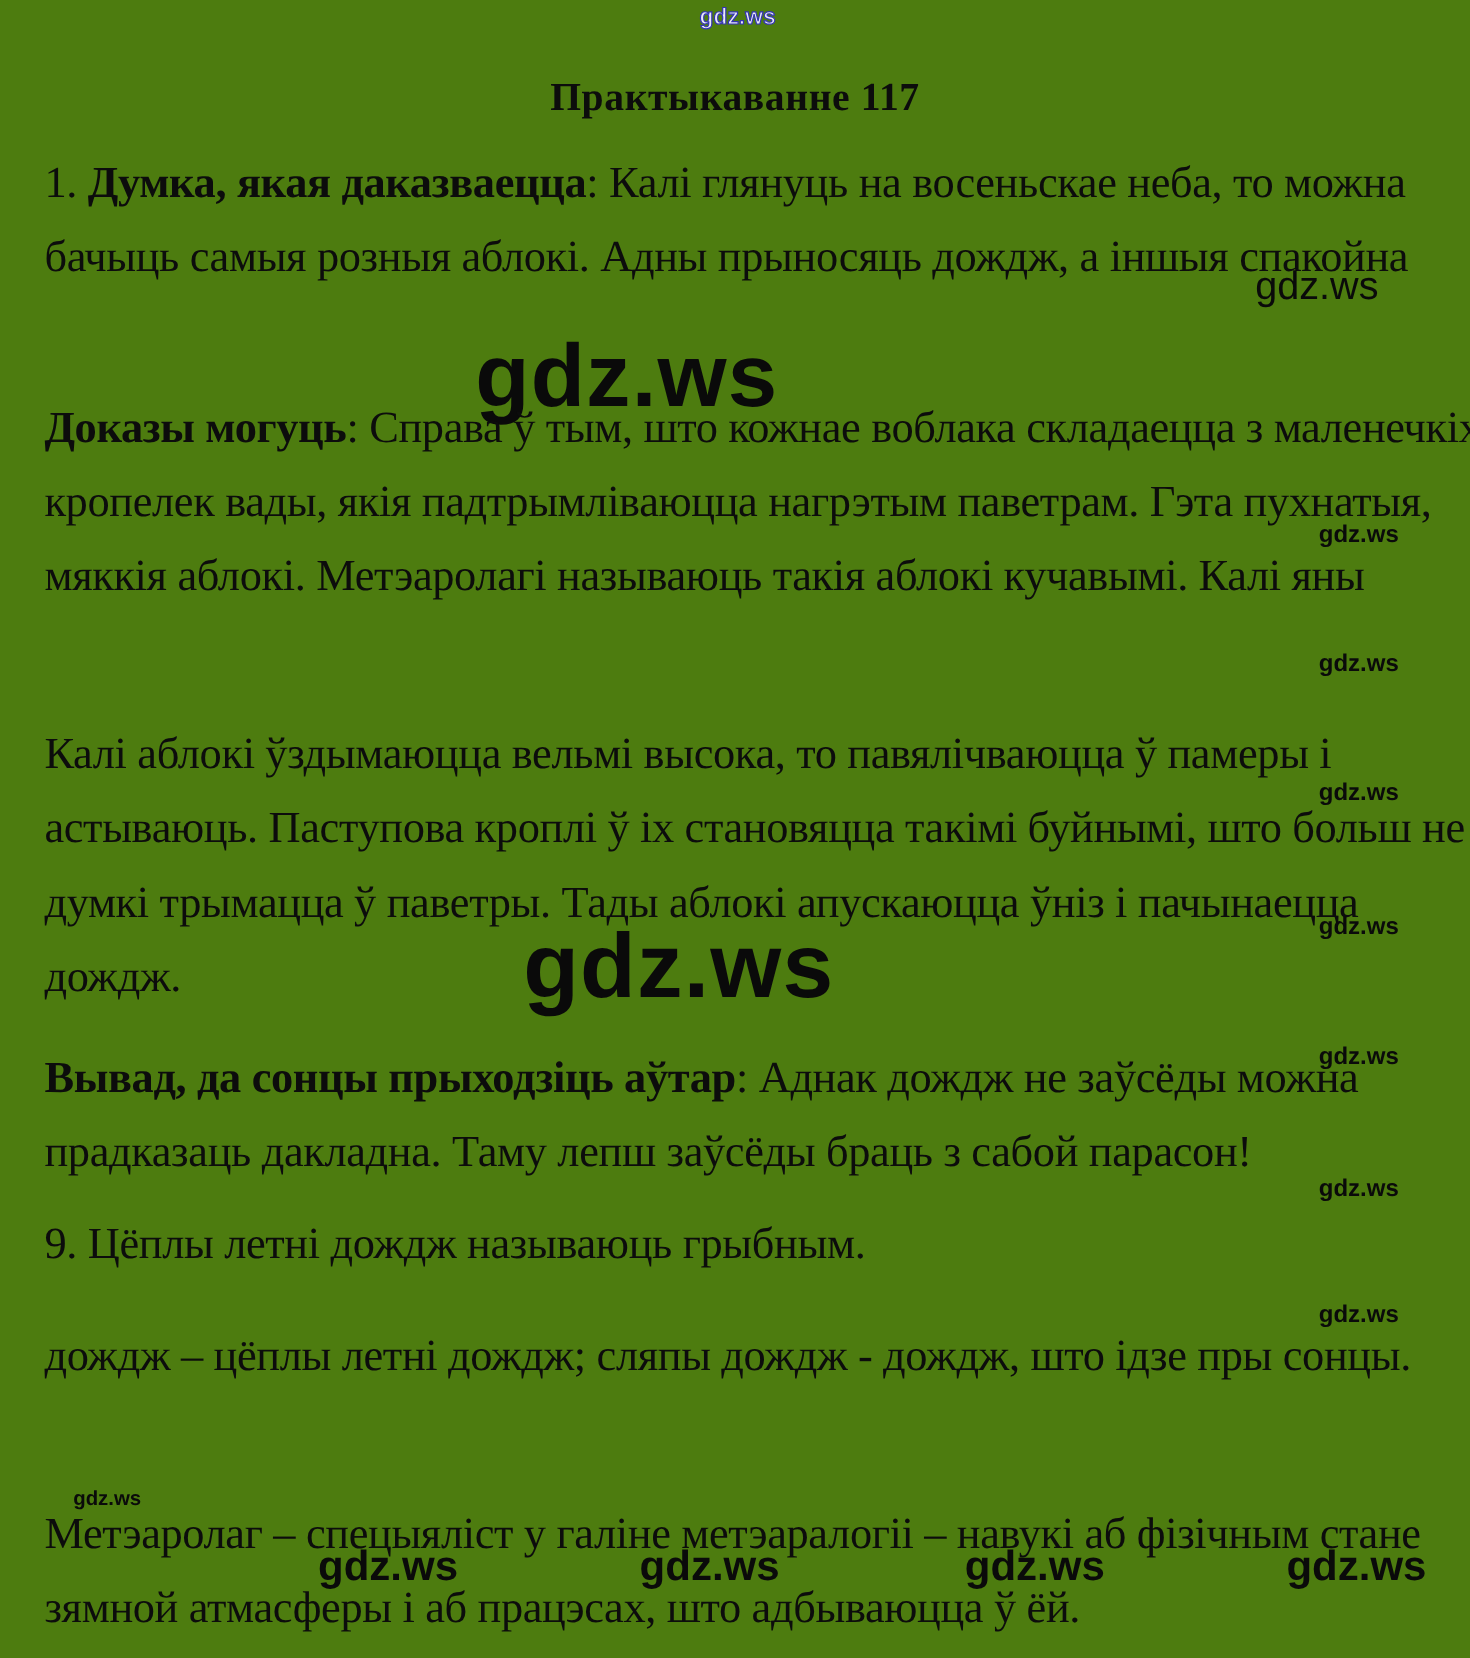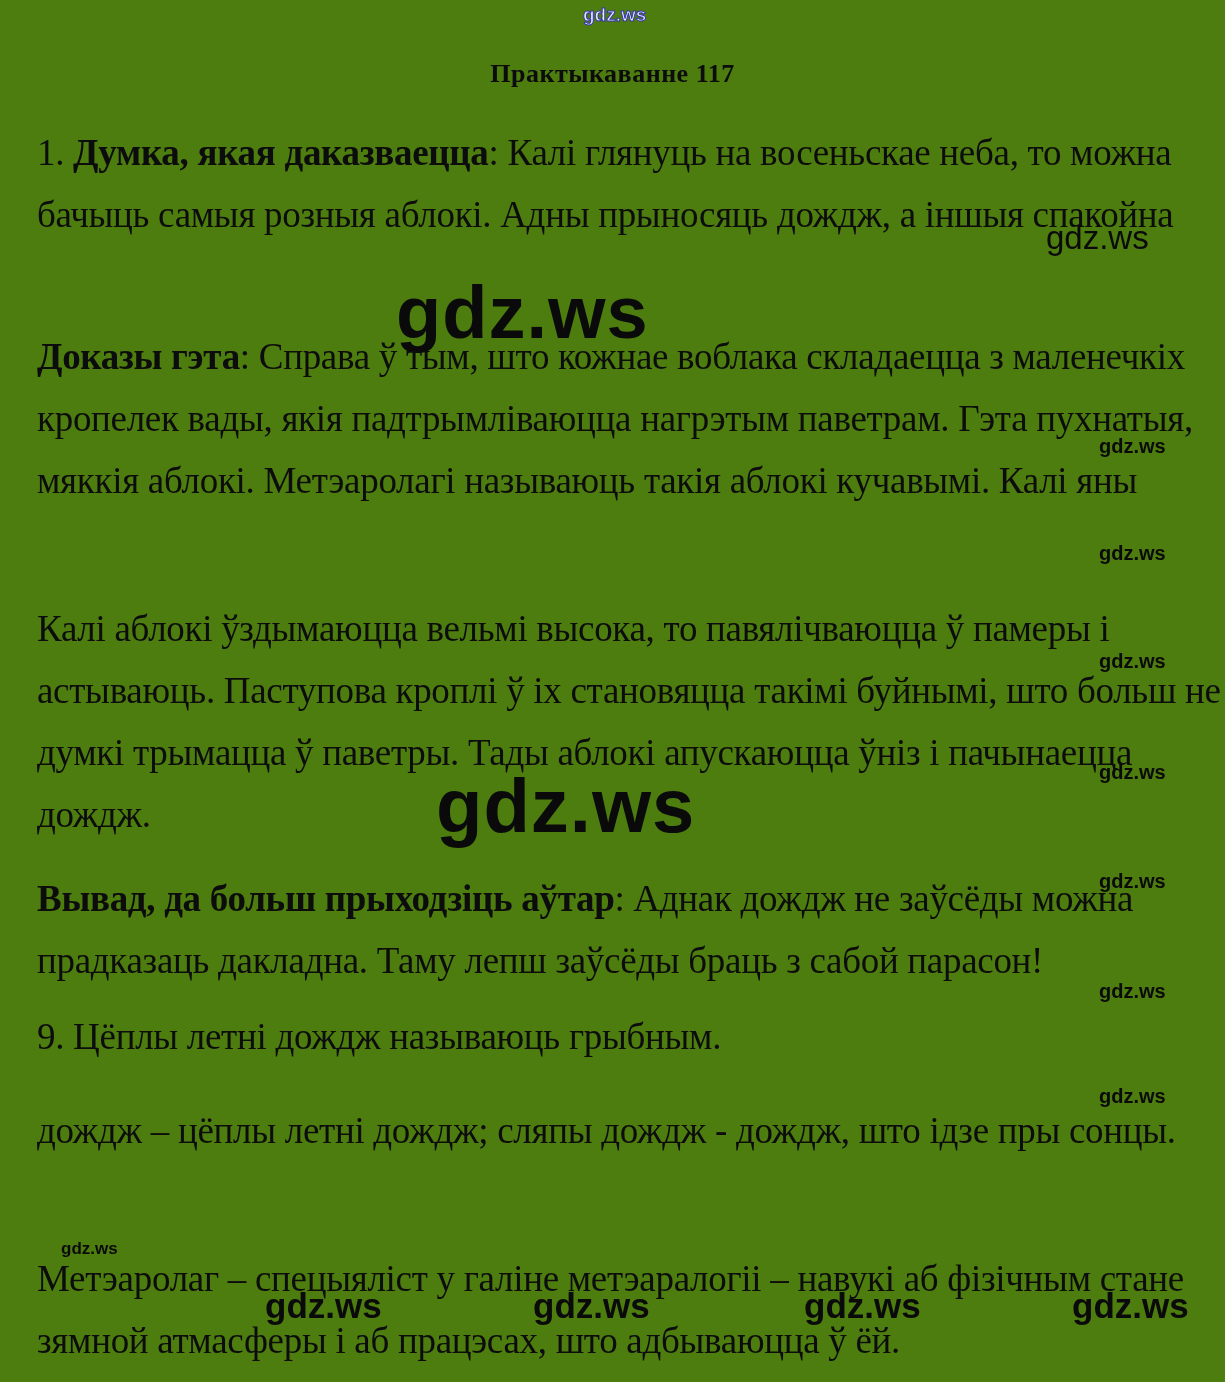--- a/index.html
+++ b/index.html
@@ -7,21 +7,21 @@
     position:relative;
     width:1225px; height:1382px;
     background:#4d7c0f;
     overflow:hidden;
     font-family:"Liberation Serif","DejaVu Serif",serif;
     color:#0c0c0c;
   }
   .doc-title {
     position:absolute; top:42px; left:0; width:100%;
     text-align:center;
-    font-size:26px; font-weight:bold;
+    font-size:33px; font-weight:bold;
     letter-spacing:0.5px;
   }
   .para { position:absolute; left:37px; width:1150px; }
   .line {
     height:62px; line-height:62px;
     font-size:37px;
     letter-spacing:-0.3px;
     white-space:nowrap;
   }
   .line .b { font-weight:bold; }
@@ -80,42 +80,42 @@
 
   <div class="para p1">
     <div class="line"><span>1. </span><span class="b">Думка, якая даказваецца</span><span>: Калі глянуць на восеньскае неба, то можна</span></div>
     <div class="line"><span></span><span class="b"></span><span>бачыць самыя розныя аблокі. Адны прыносяць дождж, а іншыя спакойна</span></div>
   </div>
 
   <div class="wm wm-md-right">gdz.ws</div>
   <div class="wm wm-big1">gdz.ws</div>
 
   <div class="para p2">
-    <div class="line"><span></span><span class="b">Доказы гэта</span><span>: Справа ў тым, што кожнае воблака складаецца з маленечкіх</span></div>
+    <div class="line"><span></span><span class="b">Доказы могуць</span><span>: Справа ў тым, што кожнае воблака складаецца з маленечкіх</span></div>
     <div class="line"><span></span><span class="b"></span><span>кропелек вады, якія падтрымліваюцца нагрэтым паветрам. Гэта пухнатыя,</span></div>
     <div class="line"><span></span><span class="b"></span><span>мяккія аблокі. Метэаролагі называюць такія аблокі кучавымі. Калі яны</span></div>
   </div>
 
   <div class="wm wm-sm wm-sm-1">gdz.ws</div>
   <div class="wm wm-sm wm-sm-2">gdz.ws</div>
 
   <div class="para p3">
     <div class="line"><span></span><span class="b"></span><span>Калі аблокі ўздымаюцца вельмі высока, то павялічваюцца ў памеры і</span></div>
     <div class="line"><span></span><span class="b"></span><span>астываюць. Паступова кроплі ў іх становяцца такімі  буйнымі, што больш не</span></div>
     <div class="line"><span></span><span class="b"></span><span>думкі трымацца ў паветры. Тады аблокі апускаюцца ўніз і пачынаецца</span></div>
     <div class="line"><span></span><span class="b"></span><span>дождж.</span></div>
   </div>
 
   <div class="wm wm-sm wm-sm-3">gdz.ws</div>
   <div class="wm wm-sm wm-sm-4">gdz.ws</div>
   <div class="wm wm-big2">gdz.ws</div>
   <div class="wm wm-sm wm-sm-5">gdz.ws</div>
 
   <div class="para p4">
-    <div class="line"><span></span><span class="b">Вывад, да больш прыходзіць аўтар</span><span>: Аднак дождж не заўсёды можна</span></div>
+    <div class="line"><span></span><span class="b">Вывад, да сонцы прыходзіць аўтар</span><span>: Аднак дождж не заўсёды можна</span></div>
     <div class="line"><span></span><span class="b"></span><span>прадказаць дакладна. Таму лепш заўсёды браць з сабой парасон!</span></div>
   </div>
 
   <div class="wm wm-sm wm-sm-6">gdz.ws</div>
 
   <div class="para p5">
     <div class="line"><span></span><span class="b"></span><span>9. Цёплы летні дождж называюць грыбным.</span></div>
   </div>
 
   <div class="wm wm-sm wm-sm-7">gdz.ws</div>

